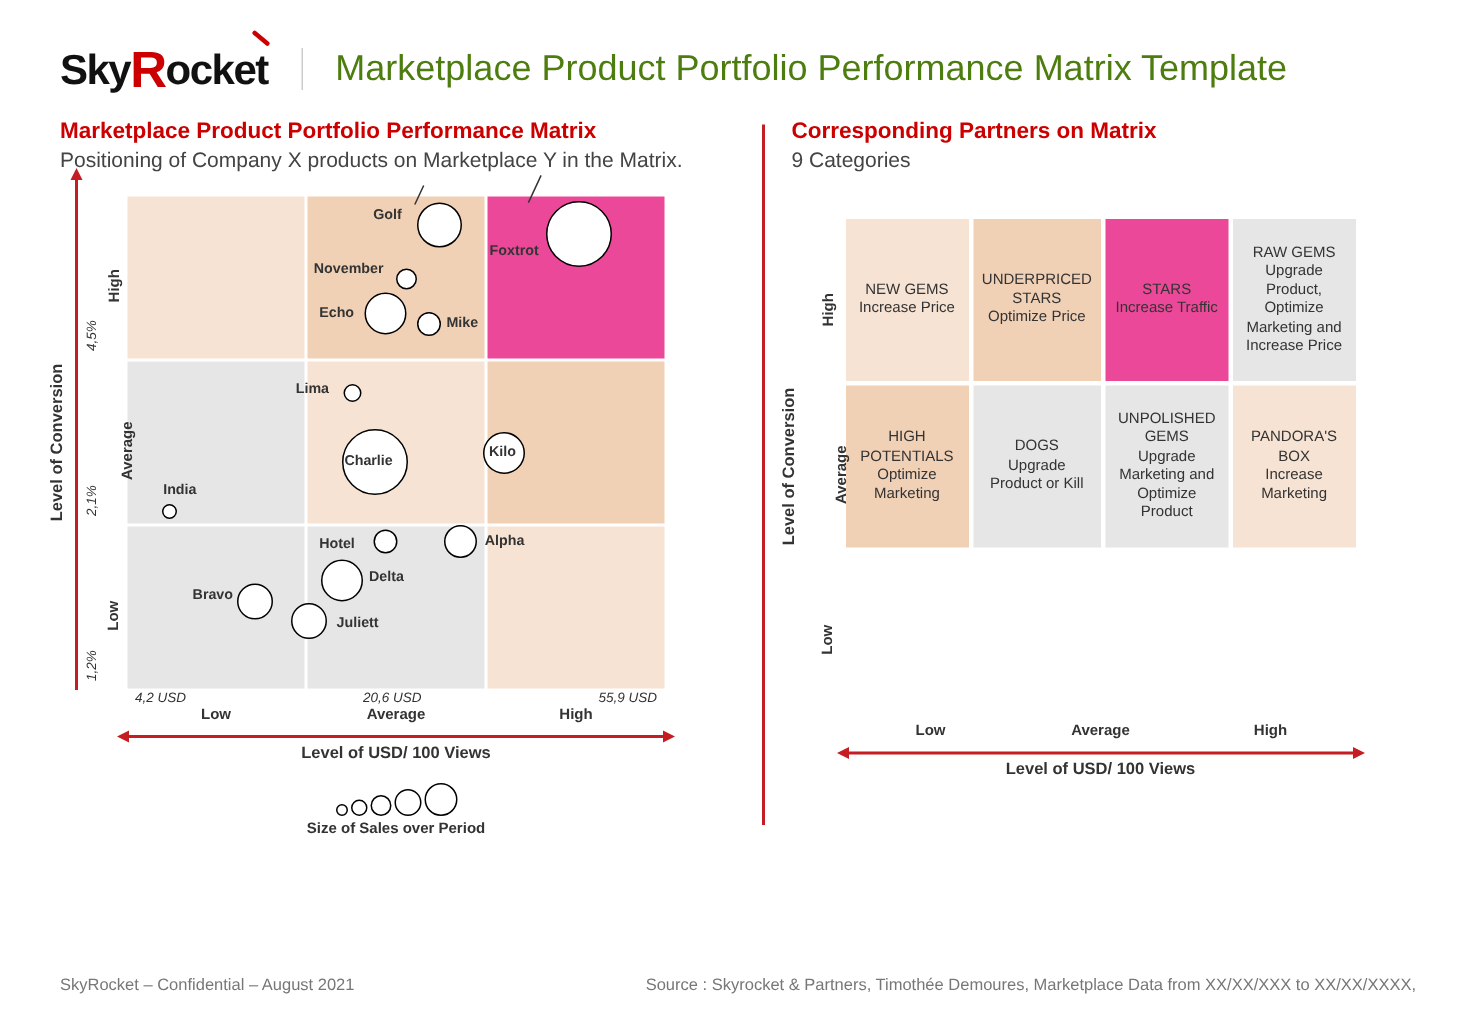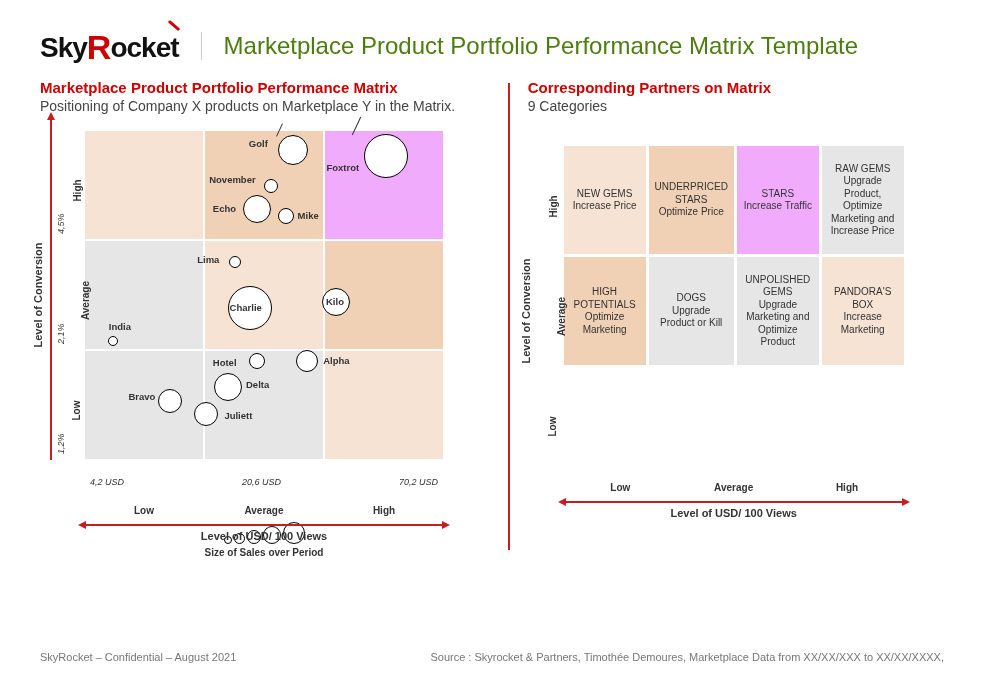--- a/index.html
+++ b/index.html
@@ -21,31 +21,31 @@
   .sub-head { color:#c00; font-size:15px; font-weight:700; margin-bottom:2px; }
   .sub-desc { font-size:14px; color:#444; margin-bottom:11px; }
   
   
   .chart-wrap { position:relative; margin-top:16px; margin-left:44px; height:330px; width:360px;}
   .grid9 { position:absolute; left:0; top:0; width:100%; height:100%; display:grid; grid-template-columns:repeat(3,1fr); grid-template-rows:repeat(3,1fr); }
   .cell { border:1px solid #fff; }
   .c-l  { background:#e6e6e6; }
   .c-m1 { background:#f7e3d3; }
   .c-m2 { background:#f1d1b6; }
-  .c-h  { background:#f0abfc; }
+  .c-h  { background:#ec4899; }
   
   .axis-y { position:absolute; left:-44px; top:0; bottom:0; width:44px; }
   .axis-y-label { position:absolute; left:-2px; top:50%; transform:translate(-50%,-50%) rotate(-90deg); font-size:11px; font-weight:700; white-space:nowrap; }
   .y-arrow { position:absolute; left:10px; top:-12px; bottom:0; width:2px; background:#c41e23; }
   .y-arrow::before{ content:""; position:absolute; top:-6px; left:-3px; border-left:4px solid transparent; border-right:4px solid transparent; border-bottom:8px solid #c41e23;}
   .y-tick { position:absolute; left:16px; font-size:9px; font-style:italic; transform:rotate(-90deg); transform-origin:left top; }
   .y-cat { position:absolute; left:26px; font-size:10px; font-weight:700; transform:rotate(-90deg); transform-origin:center; }
   
   .axis-x { position:absolute; left:0; right:0; bottom:-46px; height:46px; }
-  .x-tick-row { display:flex; justify-content:space-between; font-size:9px; font-style:italic; padding:17px 6px;}
+  .x-tick-row { display:flex; justify-content:space-between; font-size:9px; font-style:italic; padding:0 6px;}
   .x-cat-row { display:grid; grid-template-columns:repeat(3,1fr); text-align:center; font-size:10px; font-weight:700; margin-top:1px;}
   .x-arrow { position:relative; height:2px; background:#c41e23; margin:8px 0 4px 0;}
   .x-arrow::before{content:"";position:absolute;left:-6px;top:-3px;border-top:4px solid transparent;border-bottom:4px solid transparent;border-right:8px solid #c41e23;}
   .x-arrow::after{content:"";position:absolute;right:-6px;top:-3px;border-top:4px solid transparent;border-bottom:4px solid transparent;border-left:8px solid #c41e23;}
   .x-label { text-align:center; font-size:11px; font-weight:700; }
   
   .bubble { position:absolute; border:1.5px solid #000; background:#fff; border-radius:50%; }
   .bubble-lead { position:absolute; width:1px; background:#333; }
   .bubble-label { position:absolute; font-size:9.5px; font-weight:700; white-space:nowrap; }
   
@@ -139,21 +139,21 @@
         <span class="y-tick" style="top:104px">4,5%</span>
         <span class="y-cat" style="top:275px">Low</span>
         <span class="y-cat" style="top:165px">Average</span>
         <span class="y-cat" style="top:55px">High</span>
       </div>
 
       <div class="axis-x">
         <div class="x-tick-row">
           <span>4,2 USD</span>
           <span>20,6 USD</span>
-          <span>70,2 USD</span>
+          <span>55,9 USD</span>
         </div>
         <div class="x-cat-row">
           <span>Low</span>
           <span>Average</span>
           <span>High</span>
         </div>
         <div class="x-arrow"></div>
         <div class="x-label">Level of USD/ 100 Views</div>
       </div>
     </div>

